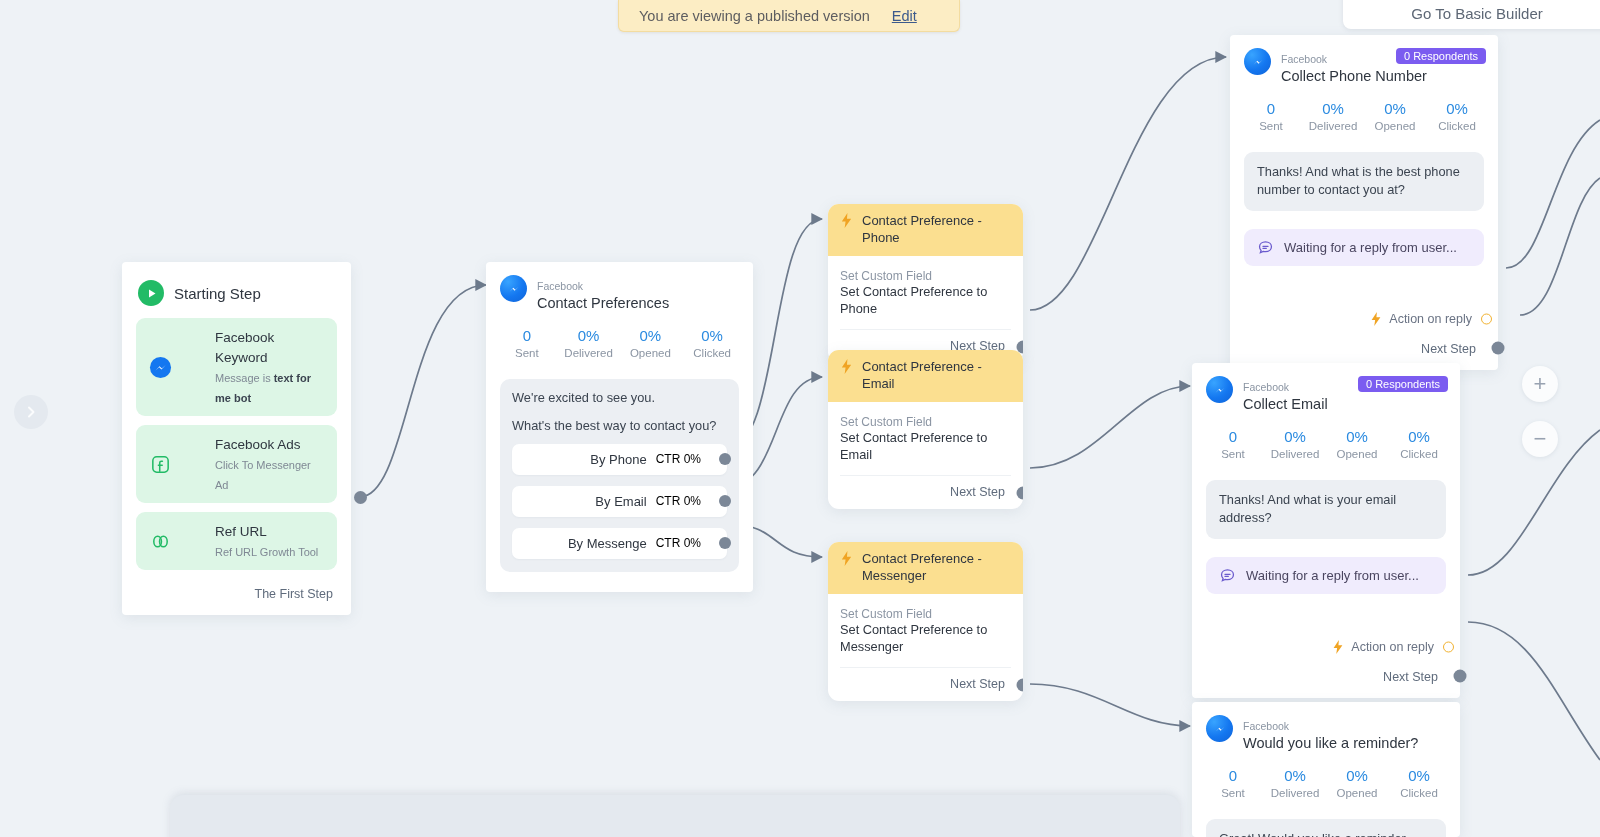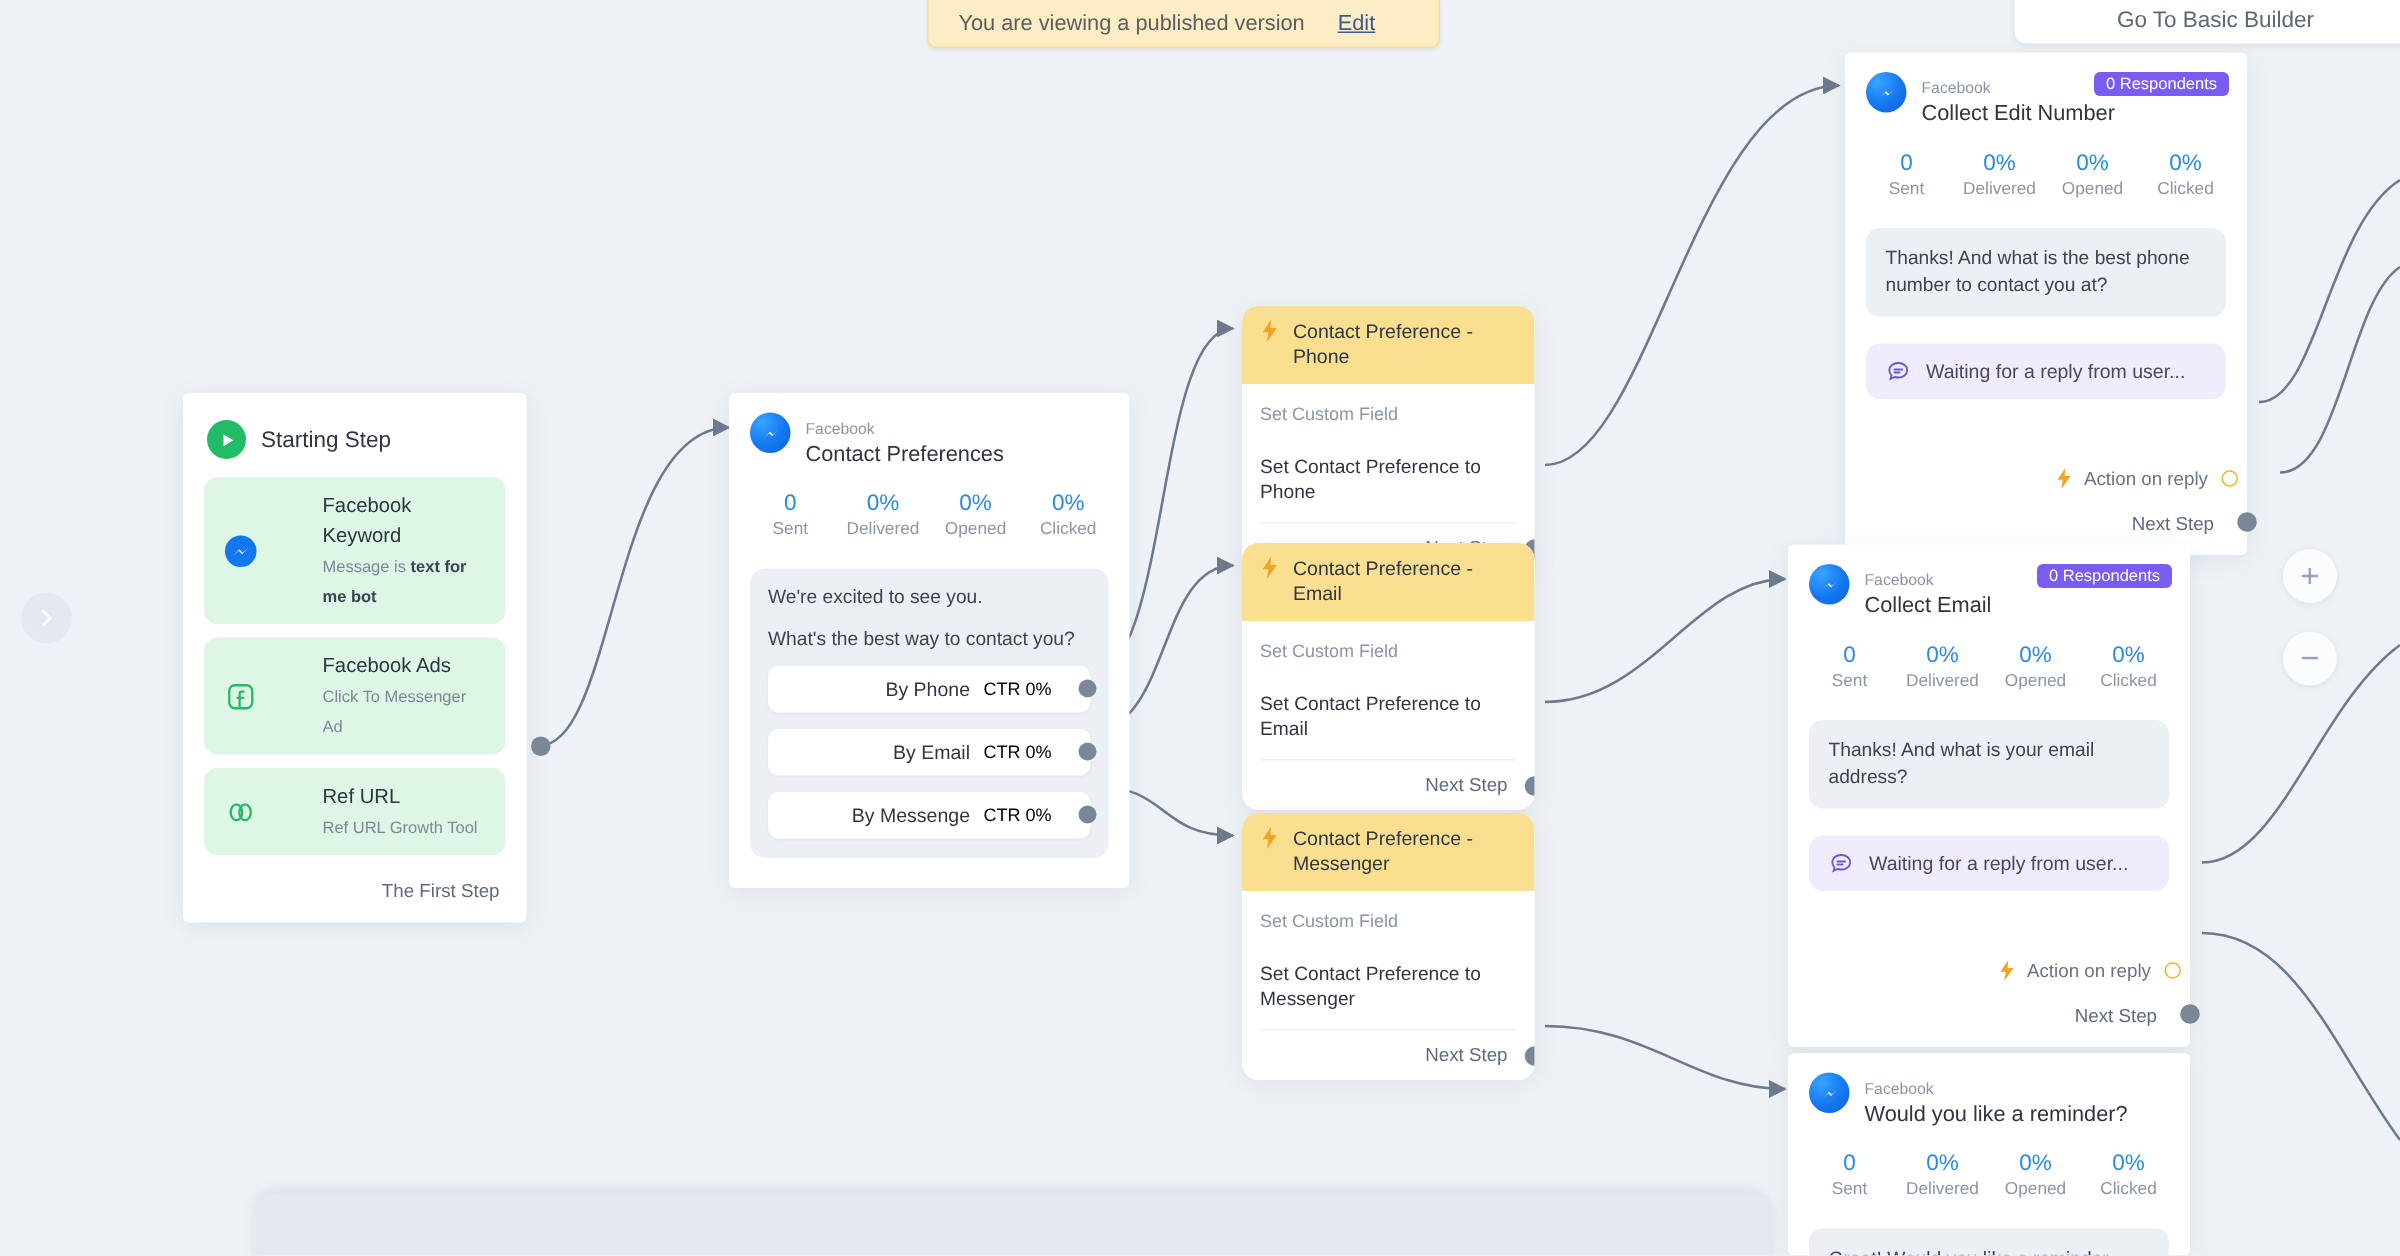--- a/index.html
+++ b/index.html
@@ -142,21 +142,21 @@
 
   
   .act-node { width: 195px; background: #fff; border-radius: 11px; overflow: hidden;
               box-shadow: 0 3px 14px rgba(110,128,150,.13); position: absolute; }
   .act-head {
     background: #fbdf90; padding: 9px 12px; display: flex; gap: 9px; align-items: flex-start;
     font-size: 13px; color: #2f3640; line-height: 1.3;
   }
   .act-body { padding: 13px 12px 0; }
   .act-sub { font-size: 12px; color: #8b95a3; }
-  .act-main { font-size: 12.8px; color: #2f3640; margin-top: 19px; line-height: 1.35; }
+  .act-main { font-size: 12.8px; color: #2f3640; margin-top: 0; line-height: 1.35; }
   .act-divider { border-top: 1px solid #eef1f4; margin: 12px 0 0; }
   .act-footer {
     display: flex; justify-content: flex-end; align-items: center;
     font-size: 12.5px; color: #5f6b7c; padding: 9px 18px 10px 12px; position: relative;
   }
 
   
   .choices { background: #eceff3; border-radius: 10px; margin: 16px 14px 20px; padding: 11px 12px 13px; }
   .choice-line { font-size: 12.8px; color: #3b4450; }
   .choice-line.spaced { margin-top: 13px; }
@@ -335,21 +335,21 @@
       <div class="act-sub">Set Custom Field</div>
       <div class="act-main">Set Contact Preference to Phone</div>
       <div class="act-divider"></div>
     </div>
     <div class="act-footer">
       <span>Next Step</span>
       <span class="dot-solid"></span>
     </div>
   </div>
 
-  <div class="act-node" style="left:828px;top:362px;">
+  <div class="act-node" style="left:828px;top:350px;">
     <div class="act-head">
       <svg class="bolt" width="13" height="15" viewBox="0 0 12 16">
           <path d="M7 0 L1 9 H5 L4 16 L11 6 H6.5 Z" fill="#f0a424"></path>
         </svg>
       <span>Contact Preference - Email</span>
     </div>
     <div class="act-body">
       <div class="act-sub">Set Custom Field</div>
       <div class="act-main">Set Contact Preference to Email</div>
       <div class="act-divider"></div>
@@ -380,21 +380,21 @@
 
   <div class="node msg-node" style="left:1230px;top:35px;width:268px;">
     <div class="msg-head">
       <span class="fb-icon">
         <svg width="16" height="16" viewBox="0 0 24 24">
             <path d="M5.6 15.8 L11 10.2 L13.9 13.1 L18.4 9 L13 14.6 L10.1 11.7 Z" fill="#fff"></path>
           </svg>
       </span>
       <span class="msg-labels">
         <span class="msg-platform">Facebook</span><br>
-        <span class="msg-title">Collect Edit Number</span>
+        <span class="msg-title">Collect Phone Number</span>
       </span>
       <span class="respondents">0 Respondents</span>
     </div>
     <div class="stats">
       <div class="stat">
         <div class="stat-val">0</div>
         <div class="stat-lab">Sent</div>
       </div>
       <div class="stat">
         <div class="stat-val">0%</div>

